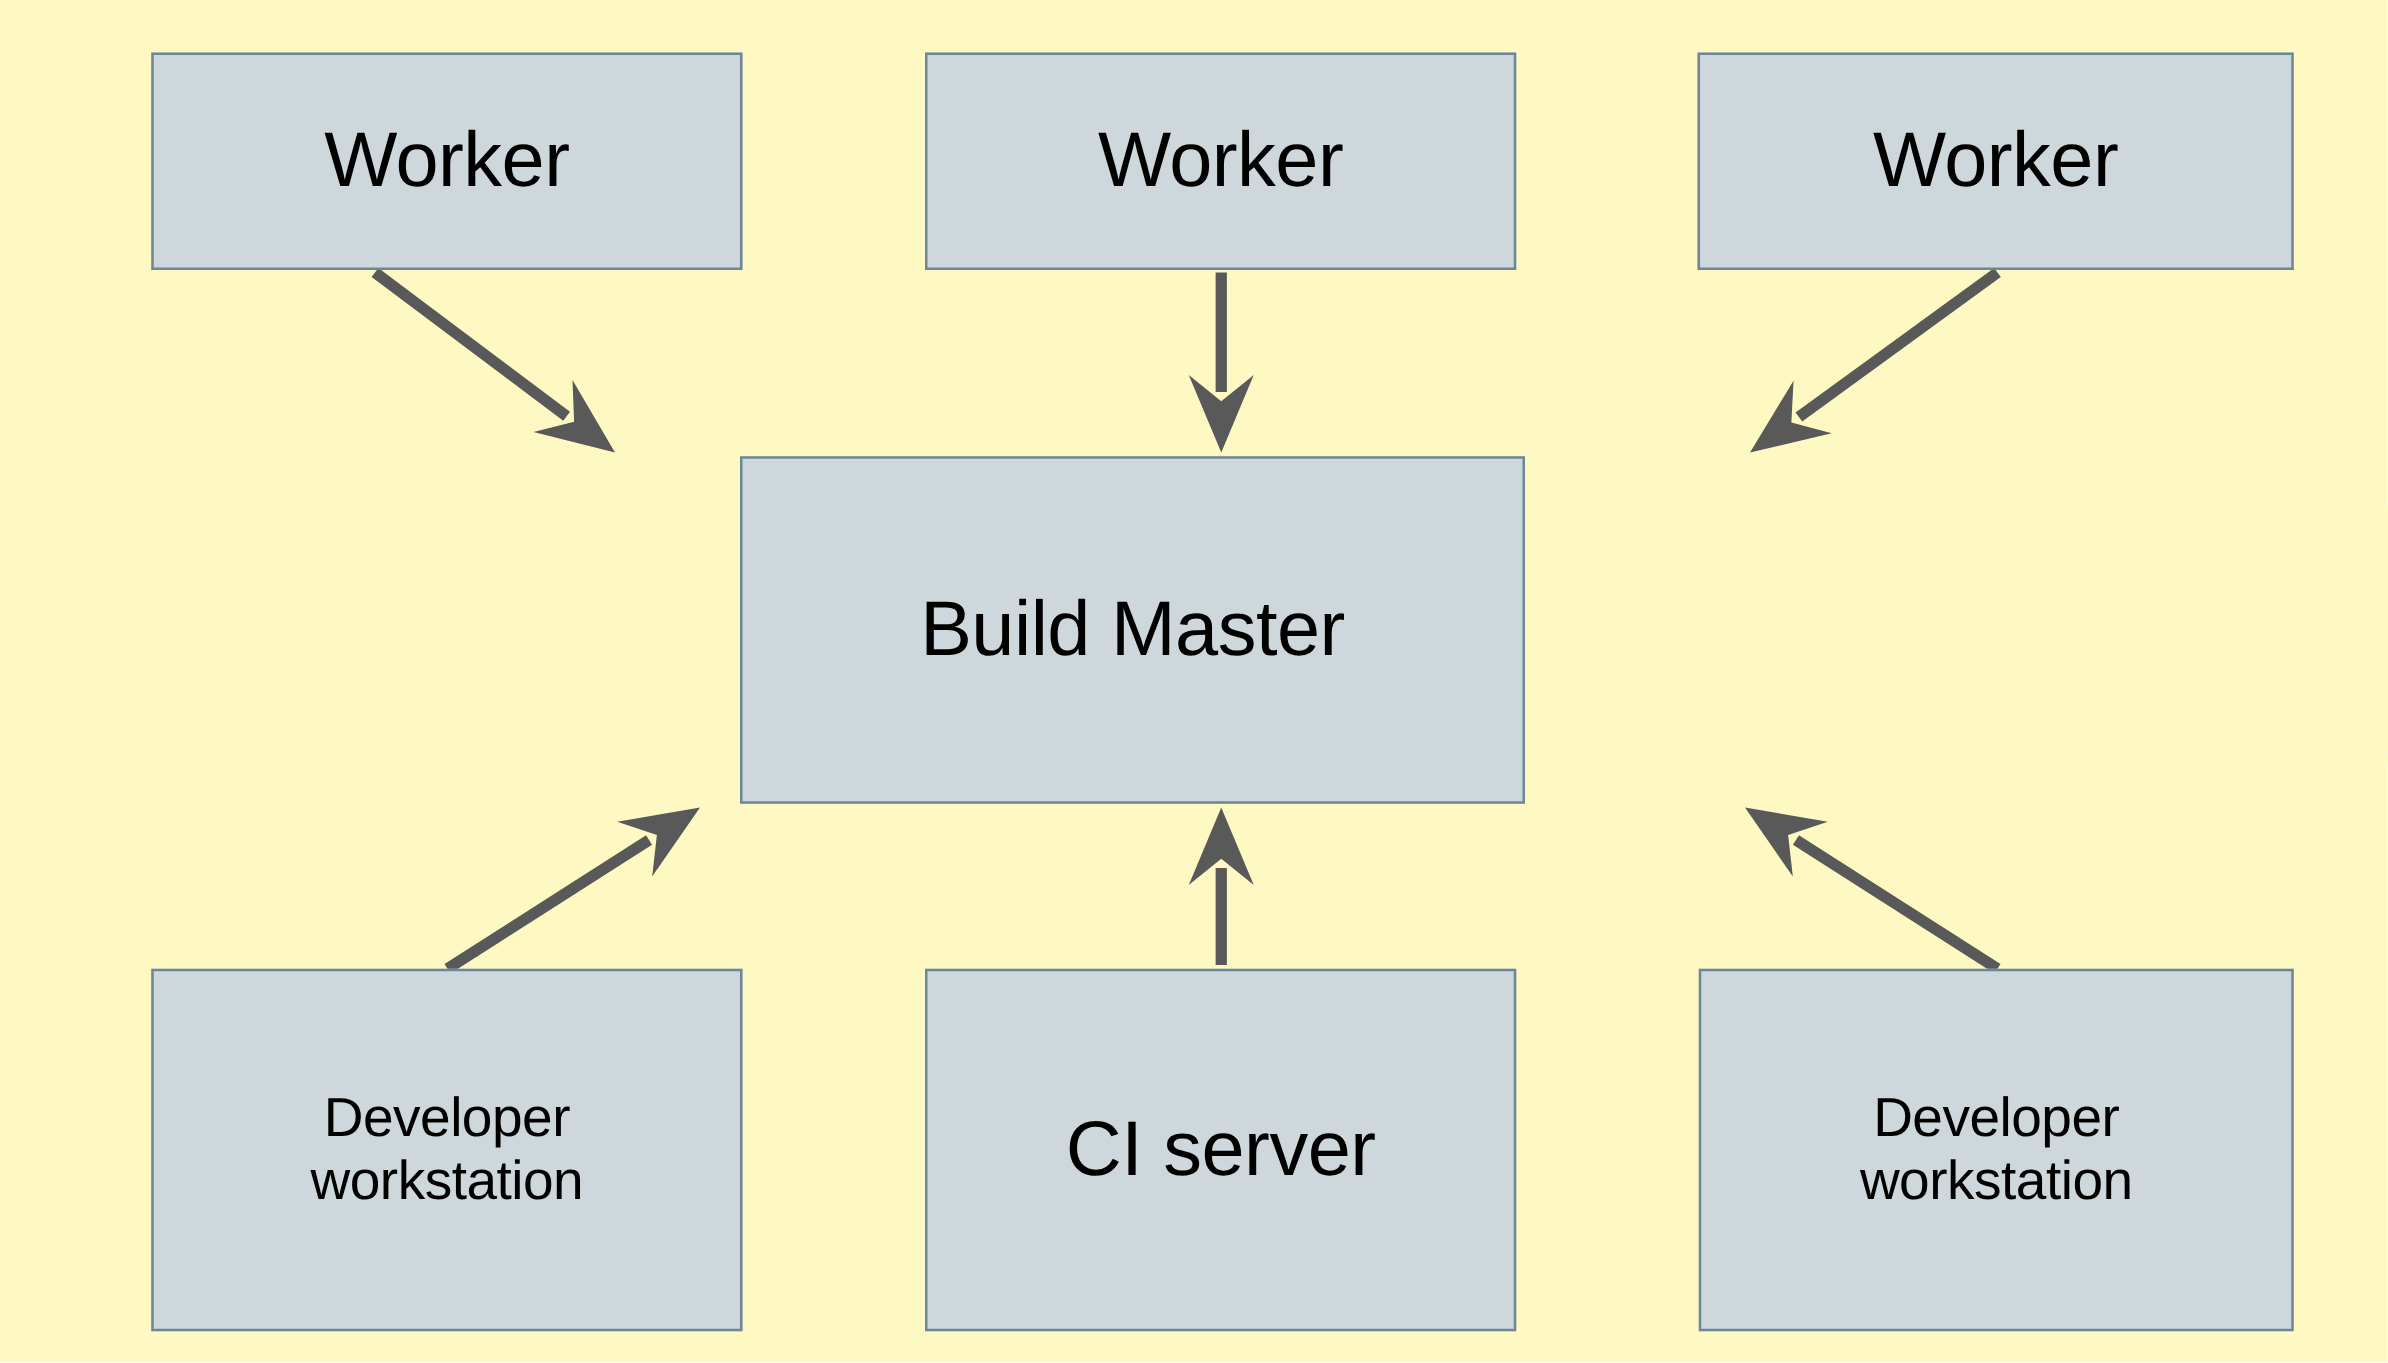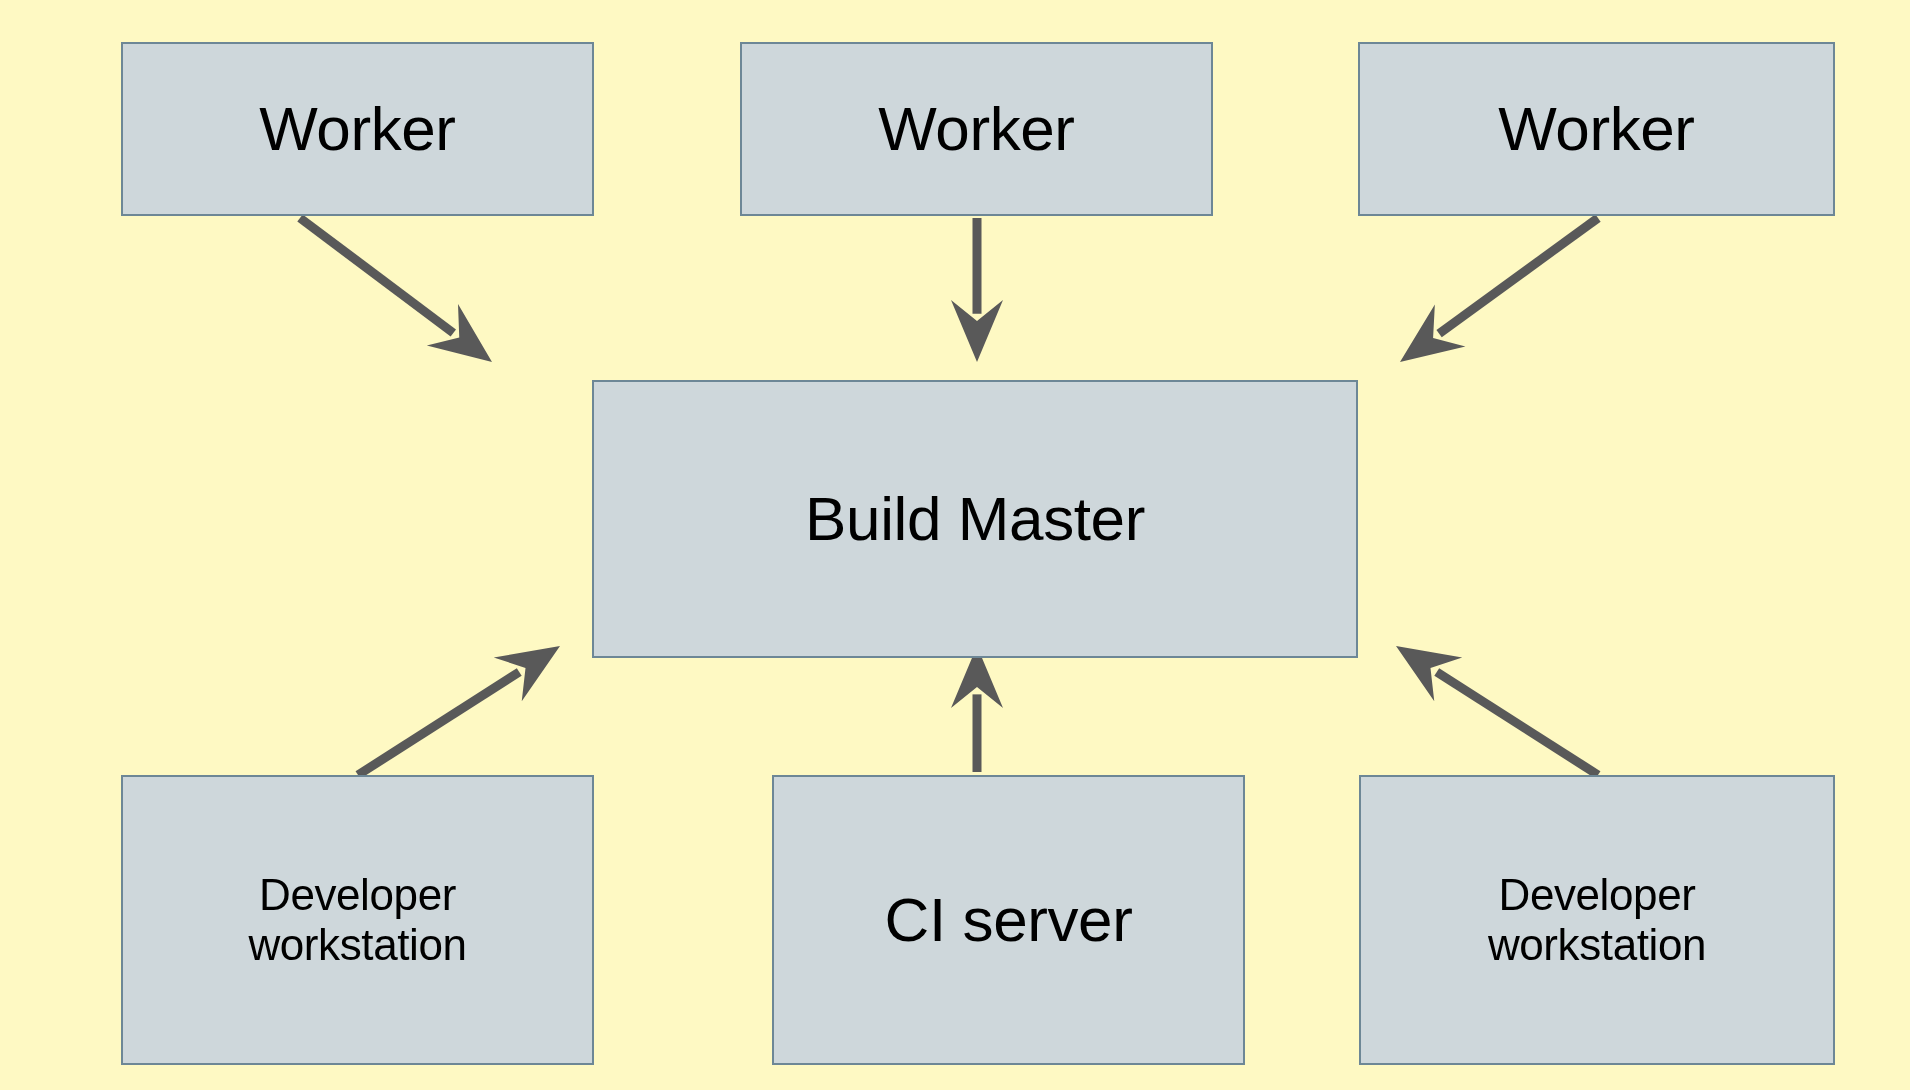--- a/index.html
+++ b/index.html
@@ -80,28 +80,28 @@
   <div id="node-layer">
       <div class="node" style="left: 121px; top: 42px; width: 473px; height: 174px; background: rgb(206, 215, 219); border-color: rgb(109, 135, 150);">
         <div class="node-label size-lg" style="color: rgb(0, 0, 0);">Worker</div>
       </div>
       <div class="node" style="left: 740px; top: 42px; width: 473px; height: 174px; background: rgb(206, 215, 219); border-color: rgb(109, 135, 150);">
         <div class="node-label size-lg" style="color: rgb(0, 0, 0);">Worker</div>
       </div>
       <div class="node" style="left: 1358px; top: 42px; width: 477px; height: 174px; background: rgb(206, 215, 219); border-color: rgb(109, 135, 150);">
         <div class="node-label size-lg" style="color: rgb(0, 0, 0);">Worker</div>
       </div>
-      <div class="node" style="left: 592px; top: 380px; width: 766px; height: 278px; background: rgb(206, 215, 219); border-color: rgb(109, 135, 150);">
+      <div class="node" style="left: 592px; top: 365px; width: 628px; height: 278px; background: rgb(206, 215, 219); border-color: rgb(109, 135, 150);">
         <div class="node-label size-lg" style="color: rgb(0, 0, 0);">Build Master</div>
       </div>
       <div class="node" style="left: 121px; top: 775px; width: 473px; height: 290px; background: rgb(206, 215, 219); border-color: rgb(109, 135, 150);">
         <div class="node-label size-md" style="color: rgb(0, 0, 0);">Developer
 workstation</div>
       </div>
-      <div class="node" style="left: 772px; top: 775px; width: 473px; height: 290px; background: rgb(206, 215, 219); border-color: rgb(109, 135, 150);">
+      <div class="node" style="left: 740px; top: 775px; width: 473px; height: 290px; background: rgb(206, 215, 219); border-color: rgb(109, 135, 150);">
         <div class="node-label size-lg" style="color: rgb(0, 0, 0);">CI server</div>
       </div>
       <div class="node" style="left: 1359px; top: 775px; width: 476px; height: 290px; background: rgb(206, 215, 219); border-color: rgb(109, 135, 150);">
         <div class="node-label size-md" style="color: rgb(0, 0, 0);">Developer
 workstation</div>
       </div>
     </div>
 
 </div>
 

